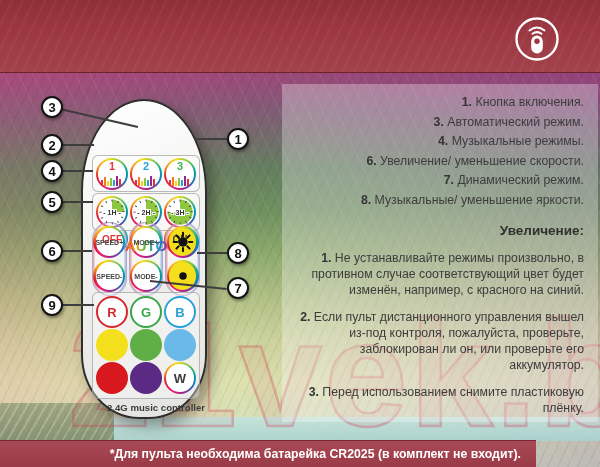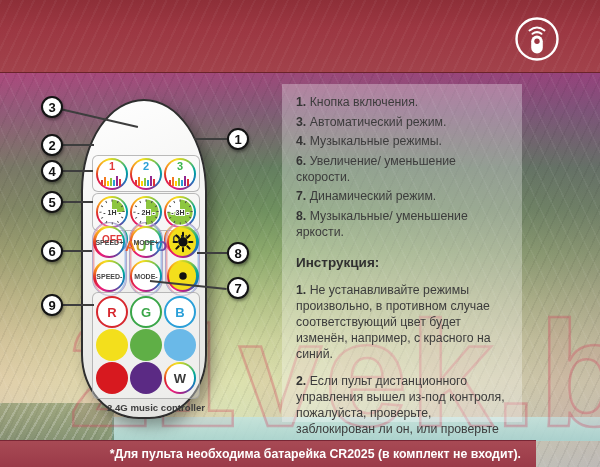--- a/index.html
+++ b/index.html
@@ -44,23 +44,23 @@
     border-bottom:1px solid rgba(0,0,0,0.25);
   }
   .header::after { content:""; position:absolute; inset:0;
     background:repeating-linear-gradient(115deg, rgba(255,255,255,0.04) 0 2px, transparent 2px 10px); }
   .title { position:absolute; left:35px; top:19px; color:#fff; font-weight:bold;
     font-size:14.6px; line-height:18px; letter-spacing:.2px; z-index:1; }
   .title span { display:block; }
   .hdr-icon { position:absolute; left:514px; top:16px; width:46px; height:46px; z-index:1; }
   
   .panel {
-    position:absolute; left:282px; top:84px; width:240px; height:338px; z-index:2;
+    position:absolute; left:282px; top:84px; width:316px; height:338px; z-index:2;
     background:rgba(255,255,255,0.30); padding:11px 14px 0 14px;
-    color:#3c3c3c; font-size:12.3px; line-height:1.3;
+    color:#3c3c3c; font-size:12.3px; line-height:1.3;text-align:right;
   }
   .legend-item { margin-bottom:3.6px; }
   .legend-item b, .note b { font-weight:bold; color:#343434; }
   .notes-heading { font-weight:bold; font-size:13.5px; color:#303030; margin:13px 0 12px 0; }
   .note { margin-bottom:11px; }
   
   .footer {
     position:absolute; left:0; top:440px; width:536px; height:27px; z-index:2;
     background:linear-gradient(180deg,#a84a55,#9a3a48);
     border-top:1px solid rgba(80,15,30,0.45);
@@ -307,20 +307,20 @@
   <div class="callout" style="left:41px;top:294px;">9</div>
 
   <div class="panel">
     <div class="legend-item"><b>1.</b> <span>Кнопка включения.</span></div>
     <div class="legend-item"><b>3.</b> <span>Автоматический режим.</span></div>
     <div class="legend-item"><b>4.</b> <span>Музыкальные режимы.</span></div>
     <div class="legend-item"><b>6.</b> <span>Увеличение/ уменьшение скорости.</span></div>
     <div class="legend-item"><b>7.</b> <span>Динамический режим.</span></div>
     <div class="legend-item"><b>8.</b> <span>Музыкальные/ уменьшение яркости.</span></div>
 
-    <div class="notes-heading">Инструкция:</div>
+    <div class="notes-heading">Увеличение:</div>
     <div class="note"><b>1.</b> <span>Не устанавливайте режимы произвольно, в противном случае соответствующий цвет будет изменён, например, с красного на синий.</span></div>
     <div class="note"><b>2.</b> <span>Если пульт дистанционного управления вышел из-под контроля, пожалуйста, проверьте, заблокирован ли он, или проверьте его аккумулятор.</span></div>
     <div class="note"><b>3.</b> <span>Перед использованием снимите пластиковую плёнку.</span></div>
   </div>
 
   <div class="footer">*Для пульта необходима батарейка CR2025 (в комплект не входит).</div>
 </div>
 
 </body></html>

